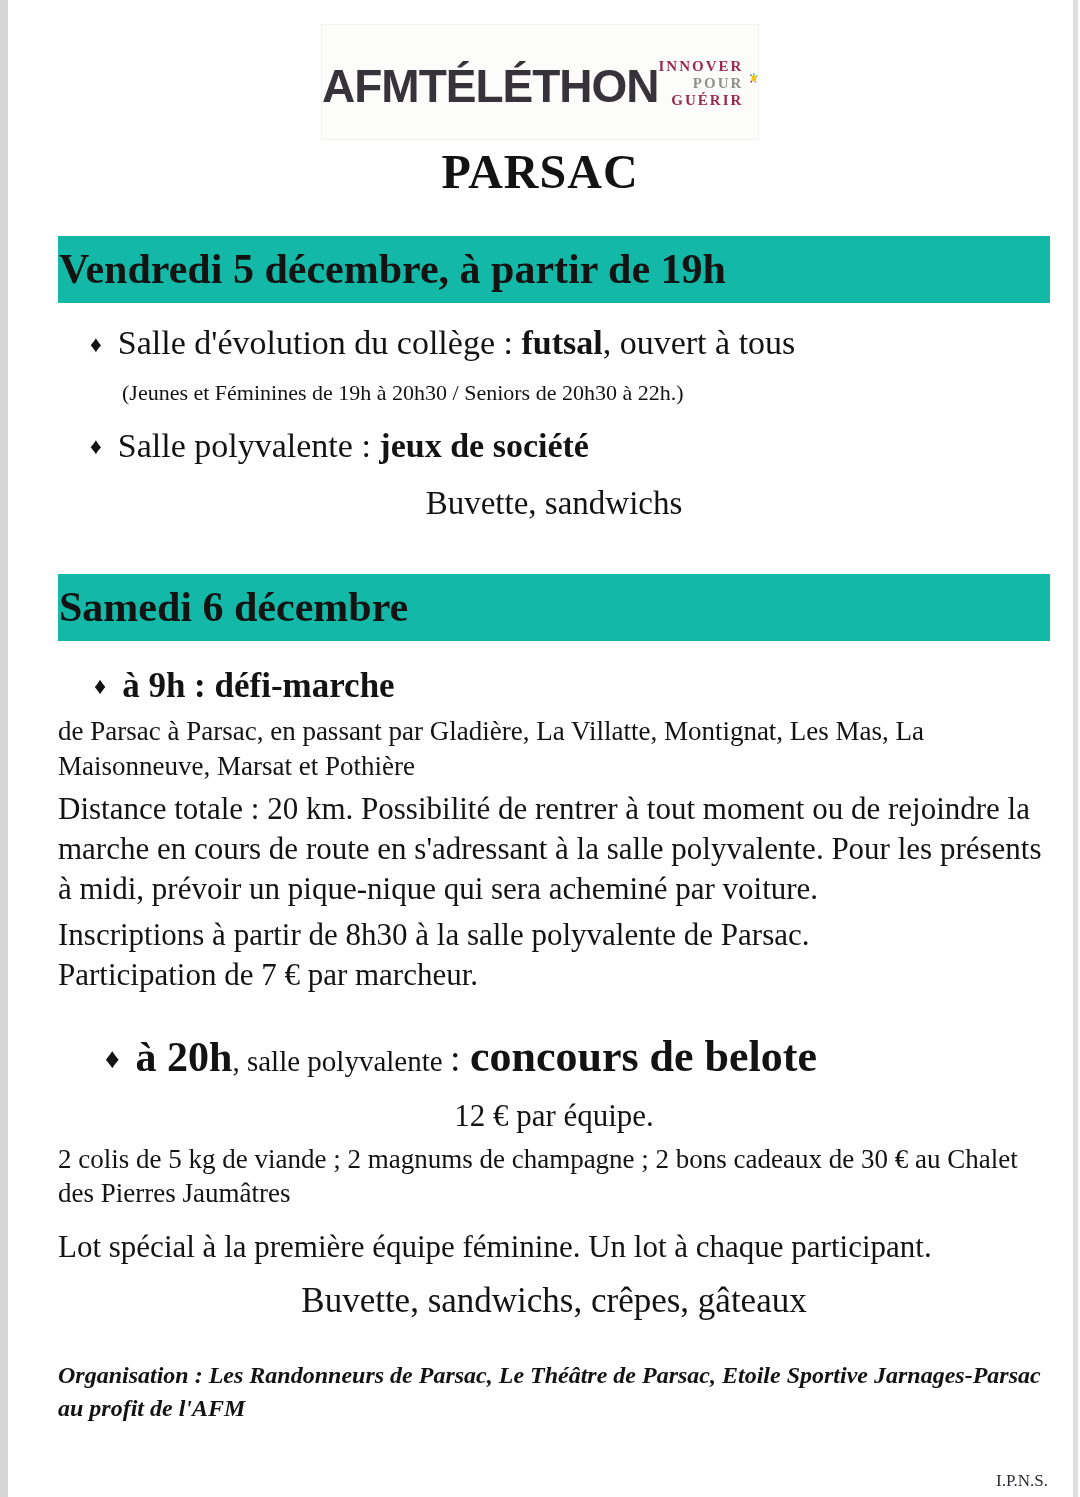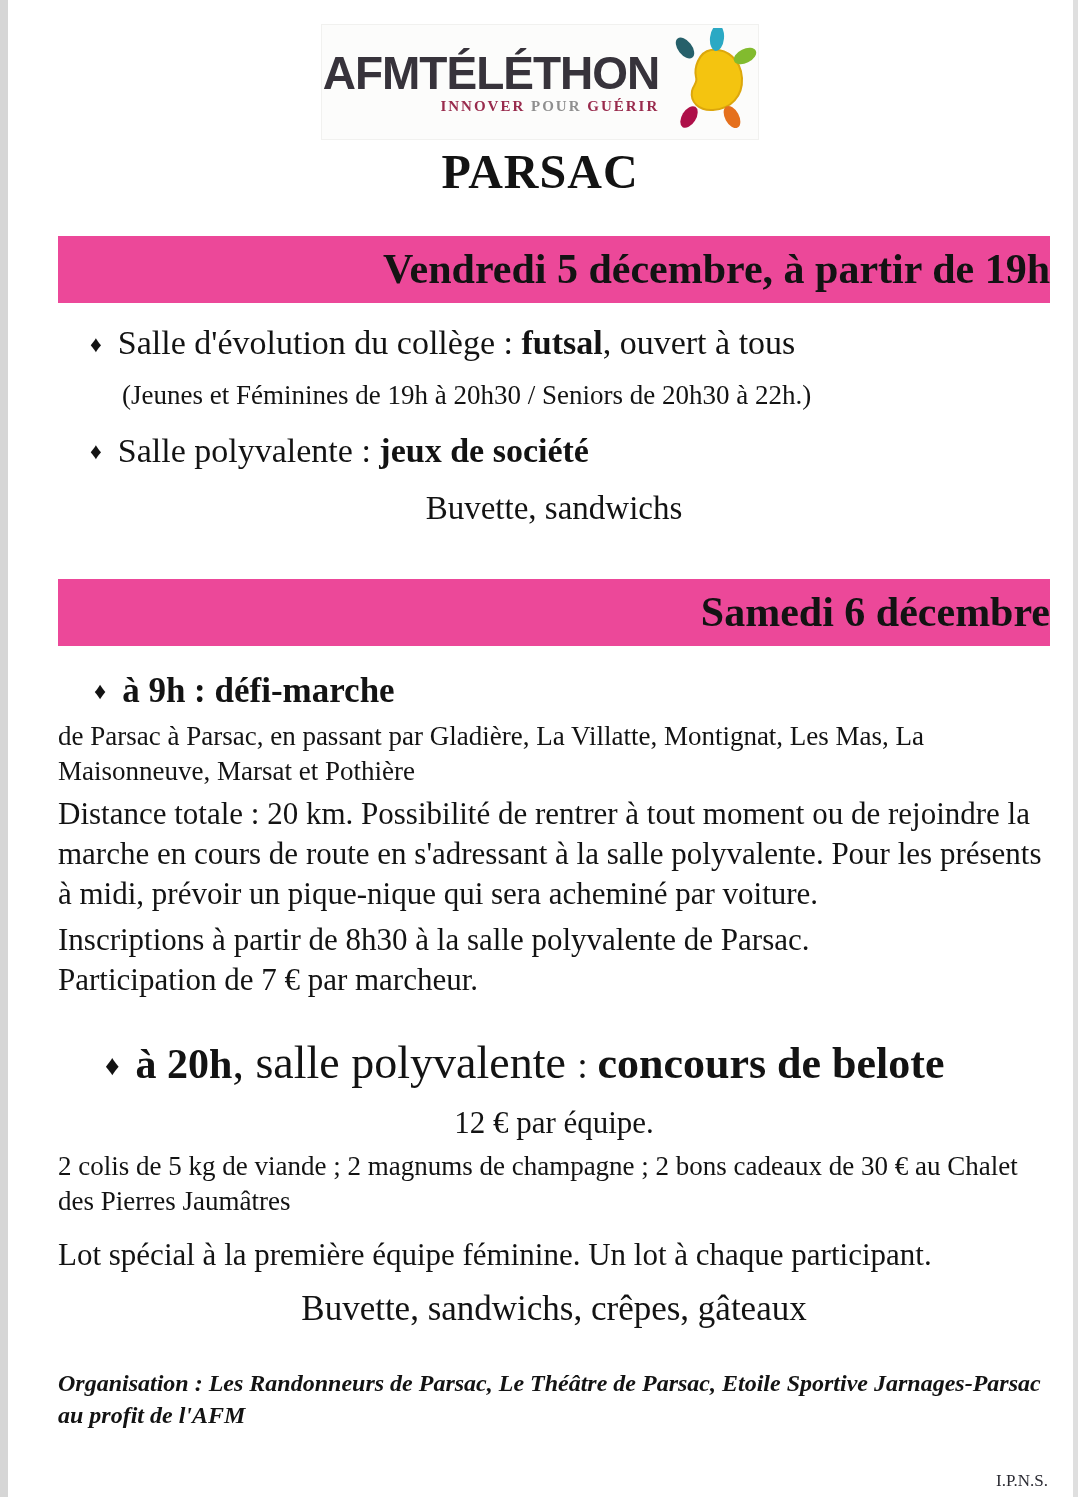--- a/index.html
+++ b/index.html
@@ -18,66 +18,66 @@
 
   
   .logo-box {
     width:438px; height:116px;
     margin:24px auto 0 auto;
     background:#fcfcfb;
     border:1px solid #f1f1ef;
     display:flex; align-items:center; justify-content:center;
     box-sizing:border-box;
   }
-  .logo-text { display:flex; flex-direction:column; align-items:flex-end;text-align:right; }
+  .logo-text { display:flex; align-items:flex-end;text-align:right; }
   .logo-wordmark {
     font-family:"Liberation Sans", sans-serif;
     font-weight:bold; font-size:46px; line-height:1;
     color:#37333b; letter-spacing:-1px;
   }
   .logo-tagline {
     font-family:Liberation Serif, serif;
     font-weight:bold; font-size:15px; letter-spacing:2px;
     margin-top:2px; color:#992b4d;
   }
   .logo-tagline .pour { color:#8f8f8f; }
   .sun-icon { margin-left:6px; margin-top:-8px; }
 
   
   .page-title {
     text-align:center; font-weight:bold;
     font-size:48px; letter-spacing:1px;
     margin-top:8px; line-height:1;
   }
   .banner {
-    background:#ec4899;
-    text-align:right; font-weight:bold;
+    background:#14b8a6;
+    text-align:left; font-weight:bold;
     font-size:42px; line-height:1.15;
-    padding:9px 0 10px 12px;
+    padding:9px 0 10px 1px;
   }
   .banner-friday   { margin-top:40px; }
   .banner-saturday { margin-top:52px; }
 
   
   .bullet-line { font-size:34px; line-height:1.2; padding-left:32px; margin-top:20px; }
   .bullet-line .b { font-weight:bold; }
   .diamond { font-size:0.68em; vertical-align:0.12em; padding-right:16px; }
-  .sub-note { font-size:27px; padding-left:64px; margin-top:16px; }
+  .sub-note { font-size:22px; padding-left:64px; margin-top:16px; }
   .centered-line { font-size:33px; text-align:center; margin-top:18px; }
 
   .walk-heading {
     font-size:35px; font-weight:bold; line-height:1.1;
     padding-left:36px; margin-top:26px;font-family:Liberation Serif, serif;
   }
   .para { font-size:27px; line-height:1.29; margin-top:8px; }
   .para-tight { font-size:31px; line-height:1.29; margin-top:6px; }
 
   .belote-heading { padding-left:32px; margin-top:38px; line-height:1.1; }
   .belote-heading .h-time { font-size:42px; font-weight:bold;margin-left:15px; }
-  .belote-heading .h-venue { font-size:46px; }
+  .belote-heading .h-venue { font-size:29px; }
   .belote-heading .h-colon { font-size:38px; }
   .belote-heading .h-name { font-size:44px; font-weight:bold; }
   .belote-fee { font-size:31px; text-align:center; margin-top:16px; }
   .special-line { font-size:31px; margin-top:18px; }
   .refreshments-big { font-size:35px; text-align:center; margin-top:16px; }
 
   .organisation {
     font-size:24px; font-weight:bold; font-style:italic;
     line-height:1.35; margin-top:38px; max-width:985px;
   }

